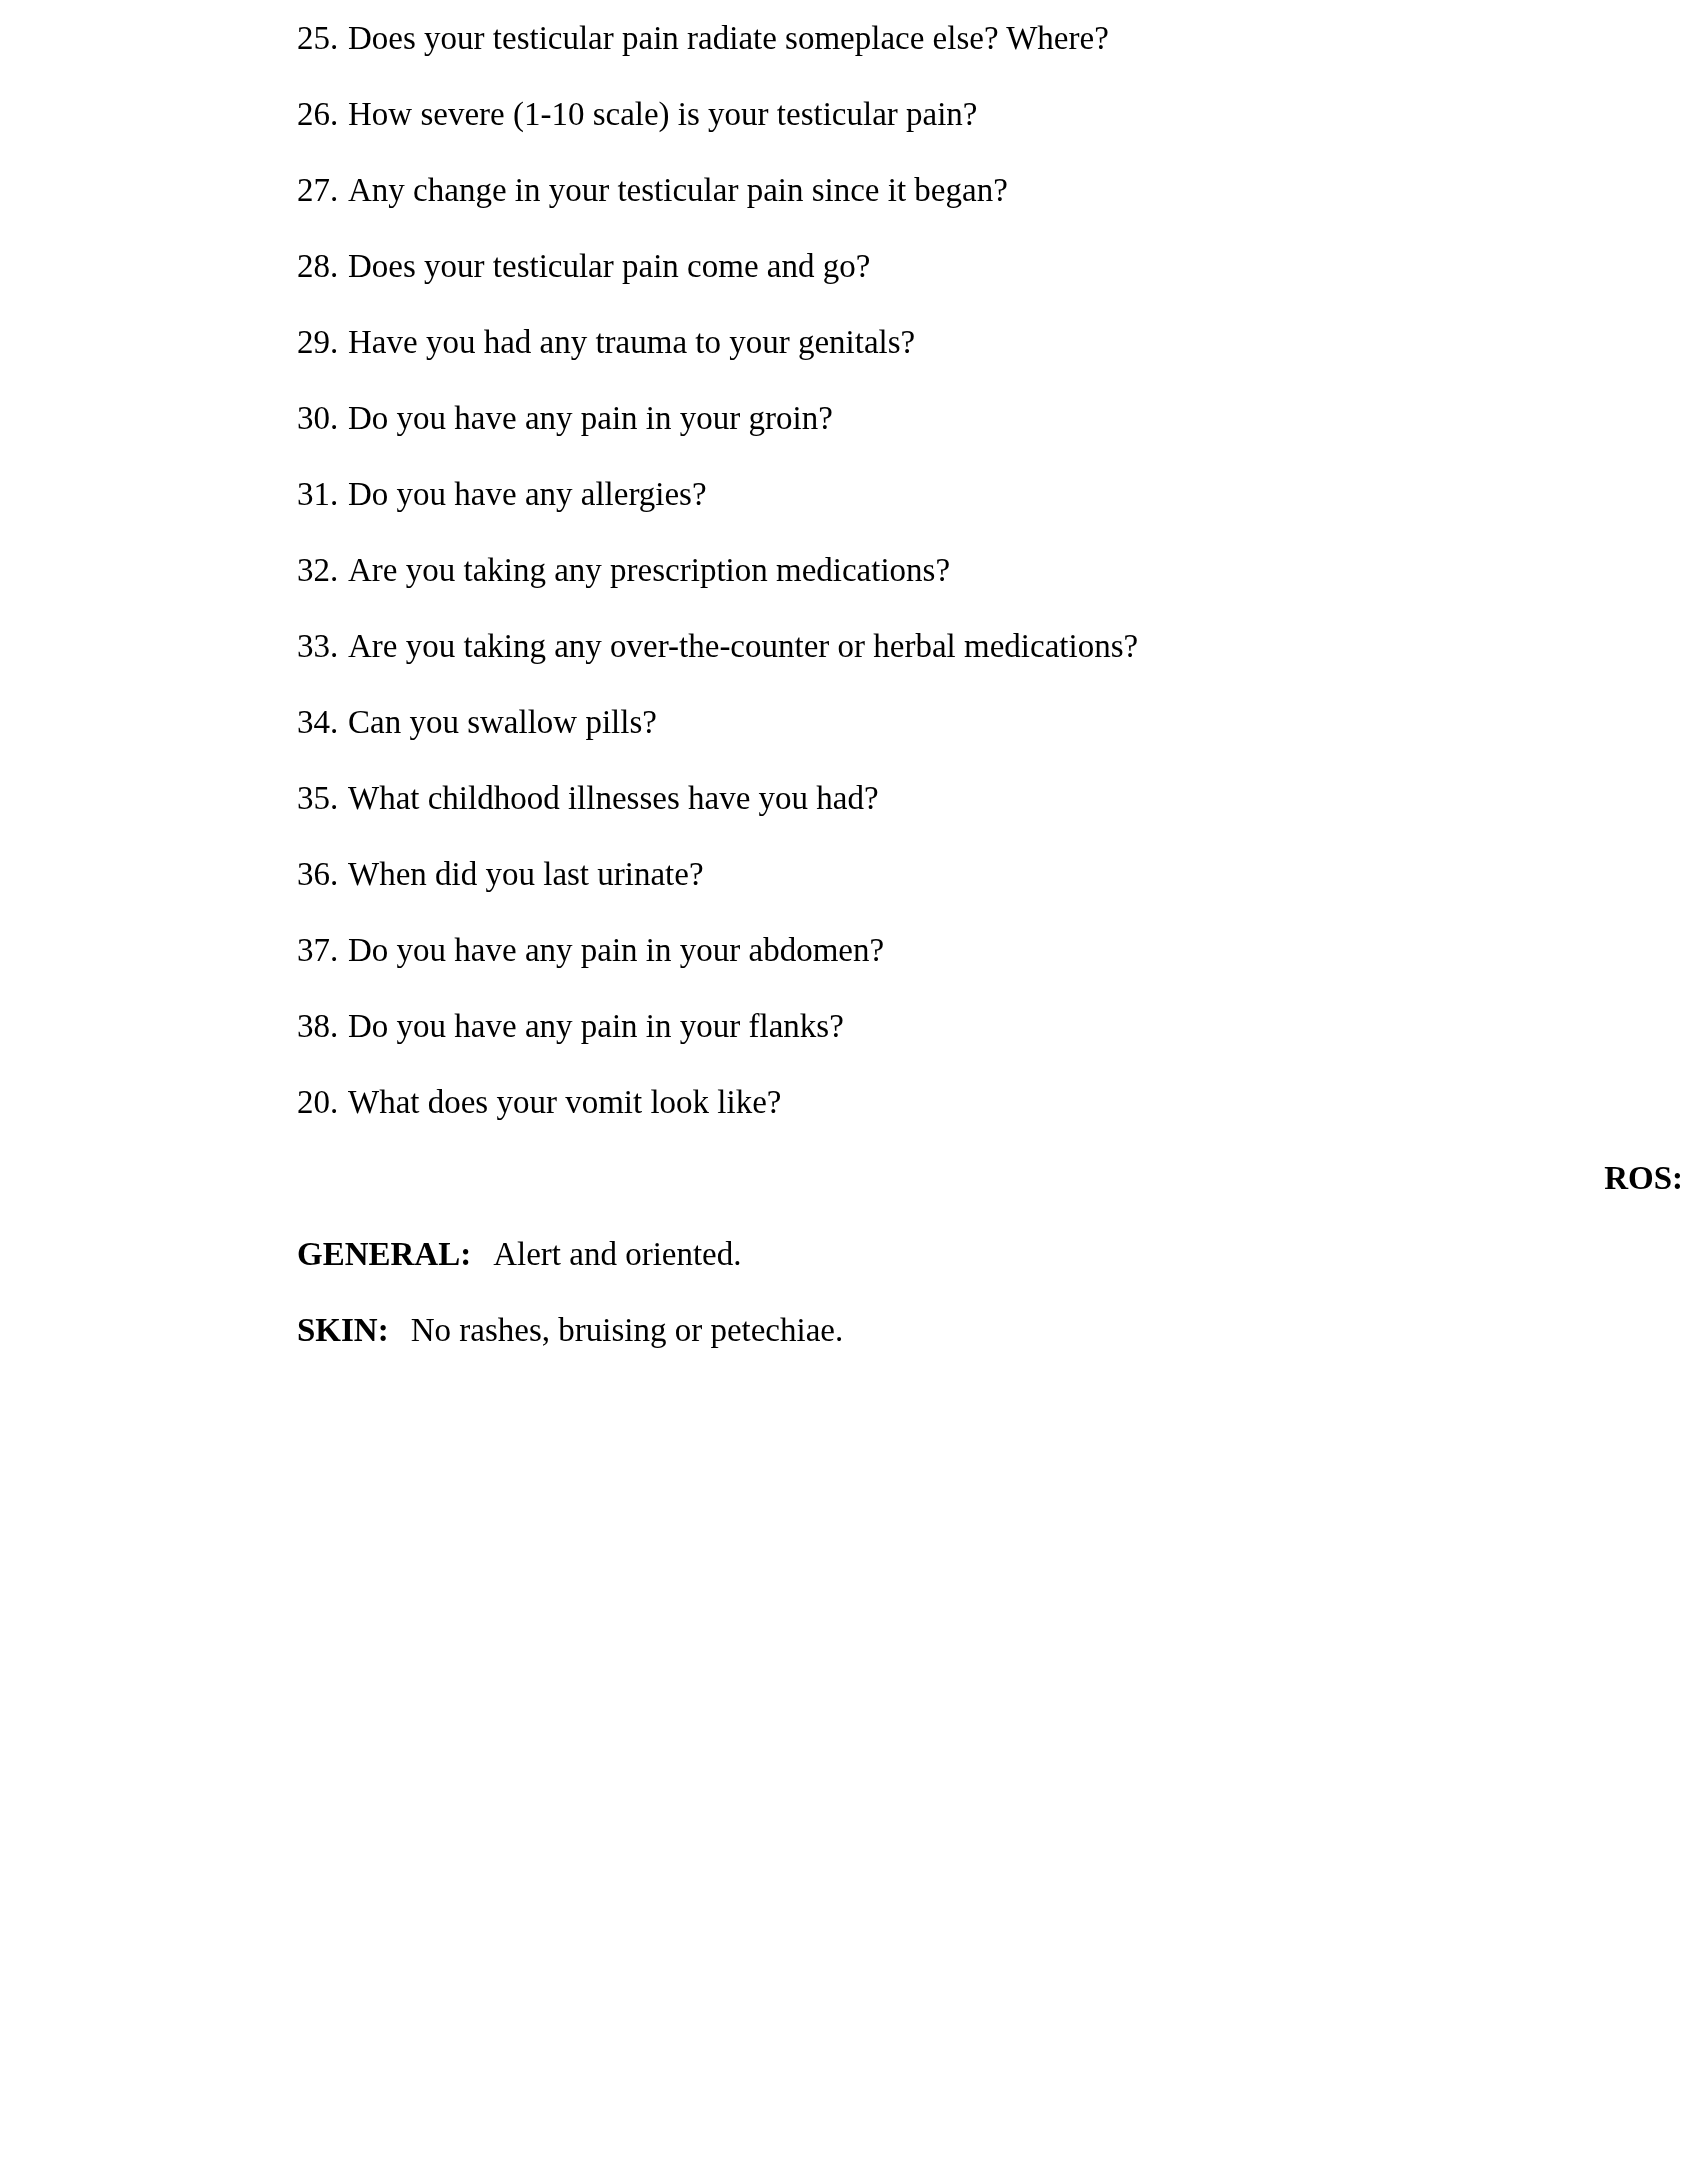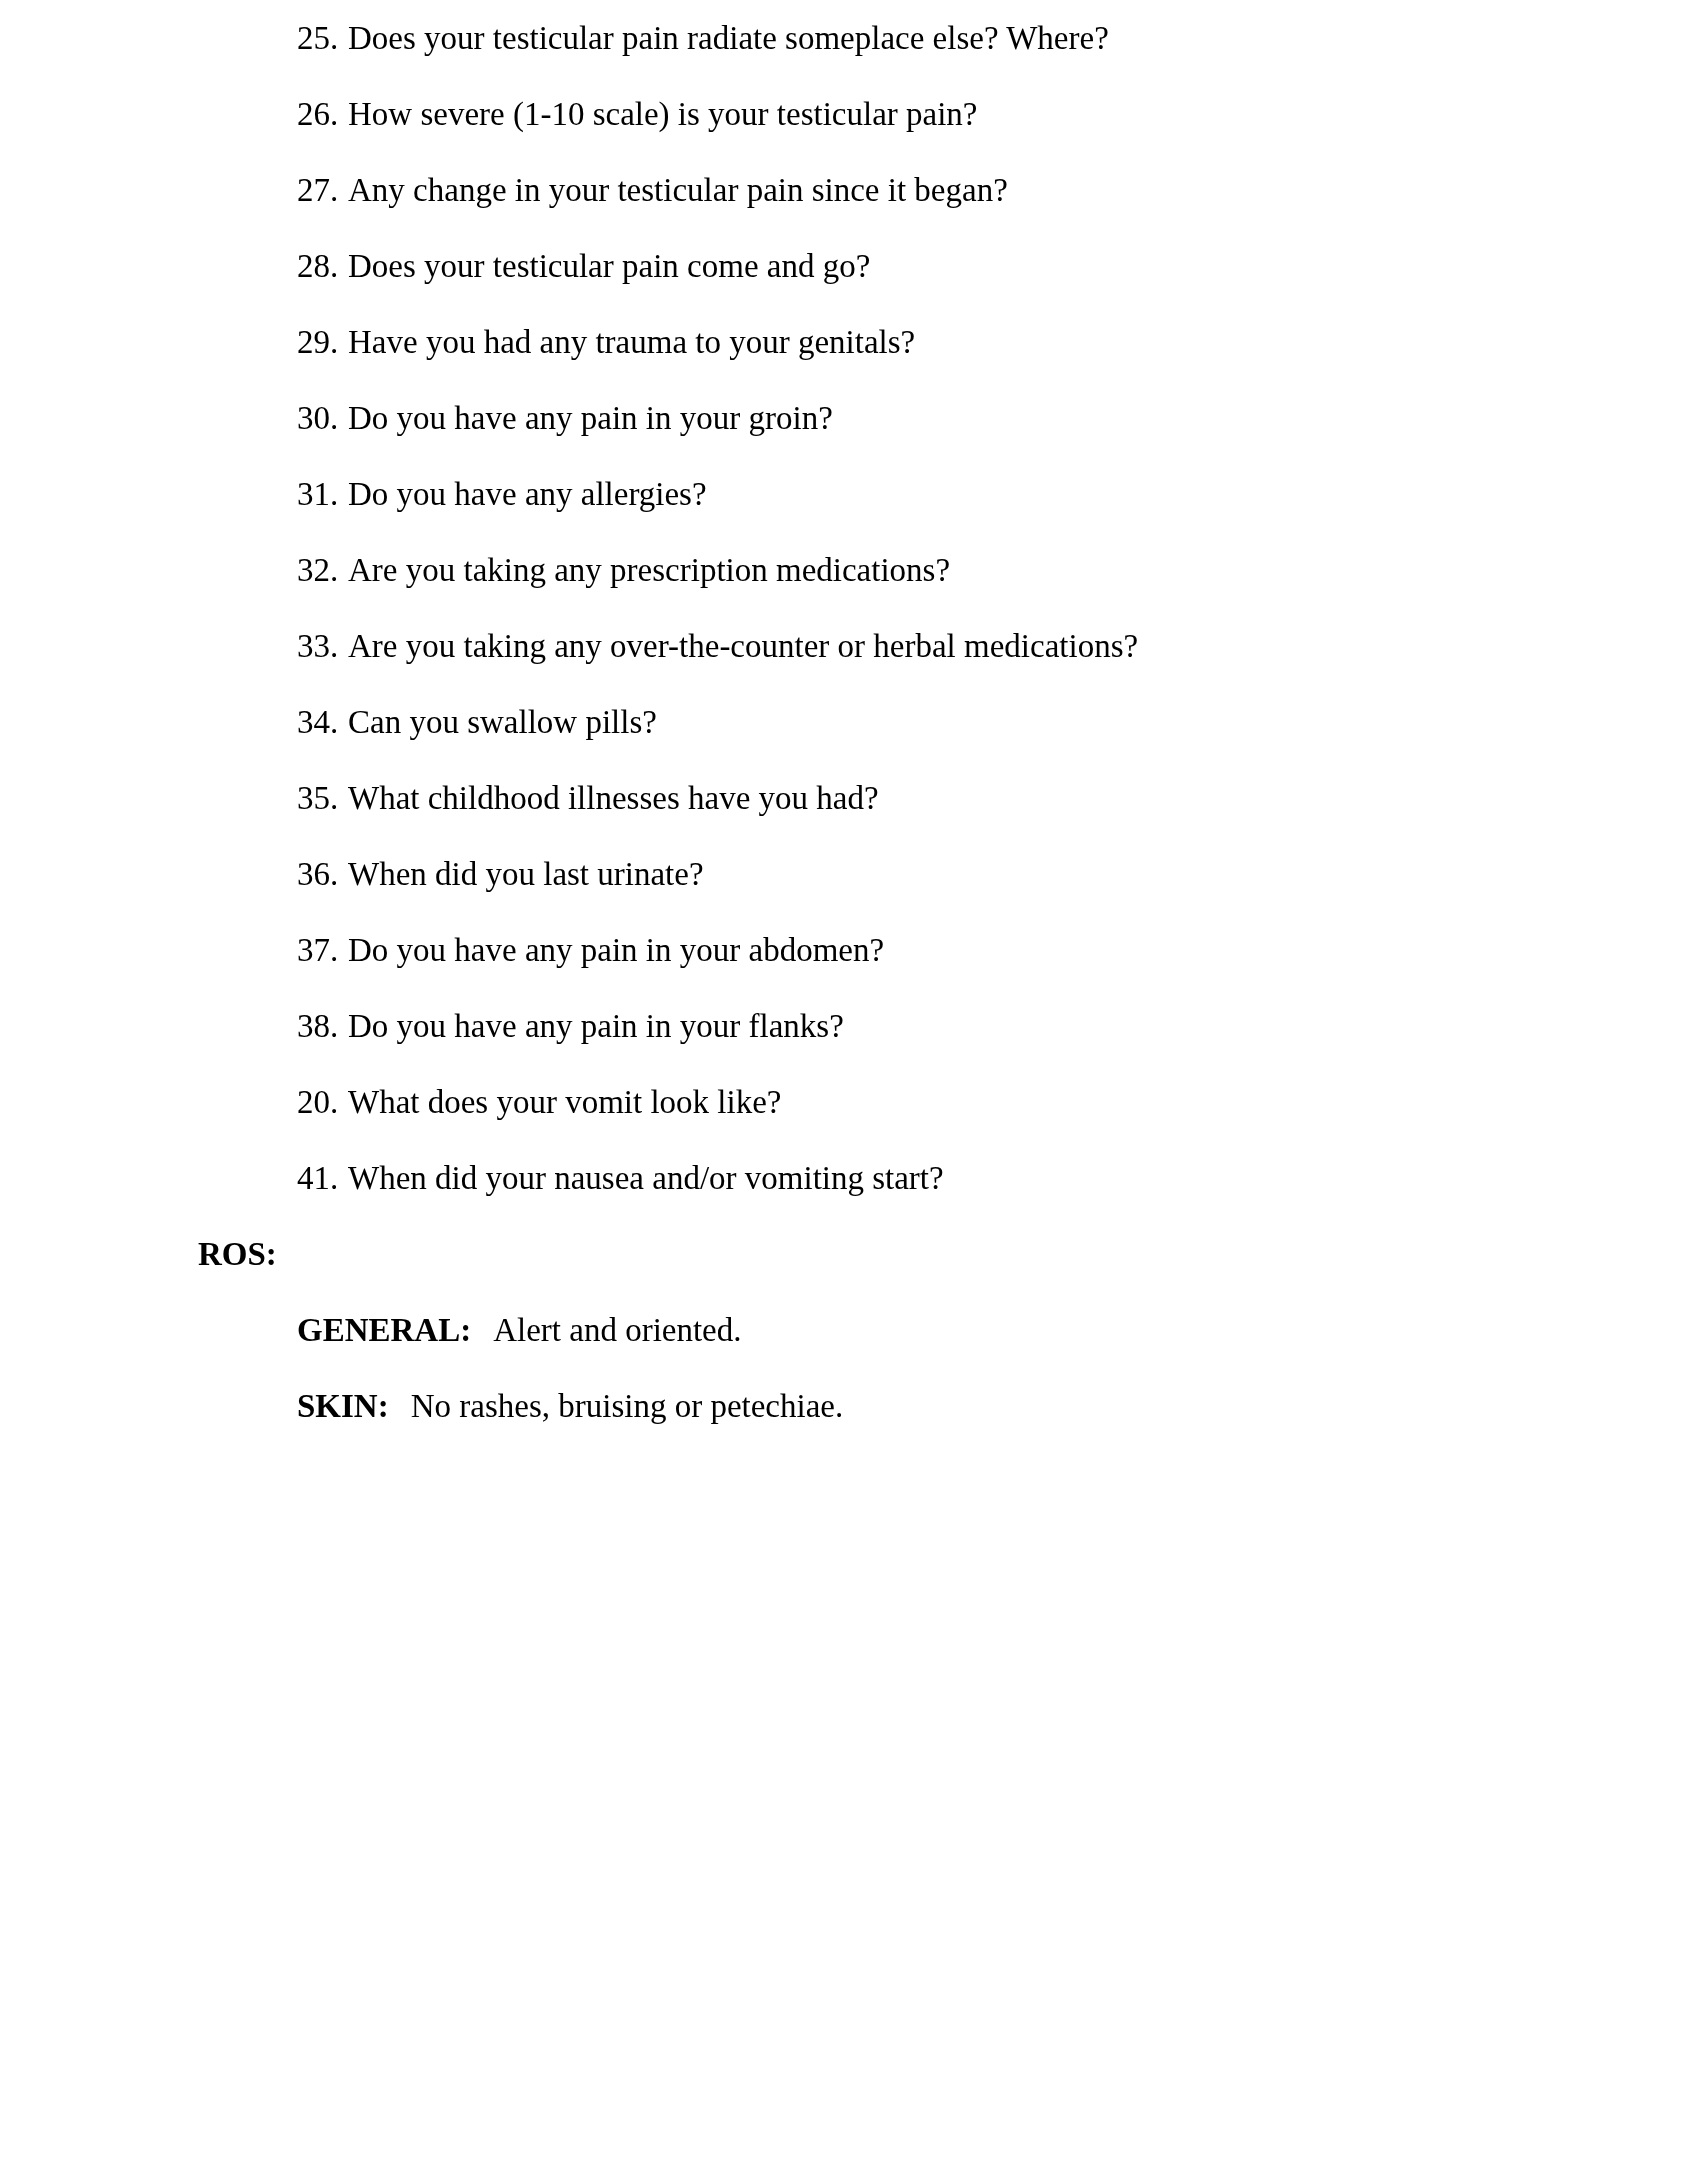--- a/index.html
+++ b/index.html
@@ -12,21 +12,21 @@
     overflow: hidden;
   }
   .doc { }
   .line {
     font-size: 33px;
     line-height: 76px;
     white-space: nowrap;
   }
   .q { margin-left: 297px; }
   .qnum { display: inline-block; width: 51px; }
-  .ros-head { margin-left: 198px; font-weight: bold; }
+  .ros-head { margin-left: 198px; font-weight: bold; text-align: right; }
   .entry { margin-left: 297px; }
   .entry .label { font-weight: bold; }
   .gap { display: inline-block; width: 22px; }
 </style>
 </head>
 <body>
 
 <div class="doc">
 
   <div class="line q"><span class="qnum">25.</span><span>Does your testicular pain radiate someplace else? Where?</span></div>
@@ -37,21 +37,20 @@
   <div class="line q"><span class="qnum">30.</span><span>Do you have any pain in your groin?</span></div>
   <div class="line q"><span class="qnum">31.</span><span>Do you have any allergies?</span></div>
   <div class="line q"><span class="qnum">32.</span><span>Are you taking any prescription medications?</span></div>
   <div class="line q"><span class="qnum">33.</span><span>Are you taking any over-the-counter or herbal medications?</span></div>
   <div class="line q"><span class="qnum">34.</span><span>Can you swallow pills?</span></div>
   <div class="line q"><span class="qnum">35.</span><span>What childhood illnesses have you had?</span></div>
   <div class="line q"><span class="qnum">36.</span><span>When did you last urinate?</span></div>
   <div class="line q"><span class="qnum">37.</span><span>Do you have any pain in your abdomen?</span></div>
   <div class="line q"><span class="qnum">38.</span><span>Do you have any pain in your flanks?</span></div>
   <div class="line q"><span class="qnum">20.</span><span>What does your vomit look like?</span></div>
-  <div class="line q"><span class="qnum">41.</span><span>When did your nausea and/or vomiting start?</span></div>
 
   <div class="line ros-head">ROS:</div>
 
   <div class="line entry"><span class="label">GENERAL:</span><span class="gap"></span><span>Alert and oriented.</span></div>
   <div class="line entry"><span class="label">SKIN:</span><span class="gap"></span><span>No rashes, bruising or petechiae.</span></div>
 
 </div>
 
 
 </body></html>

